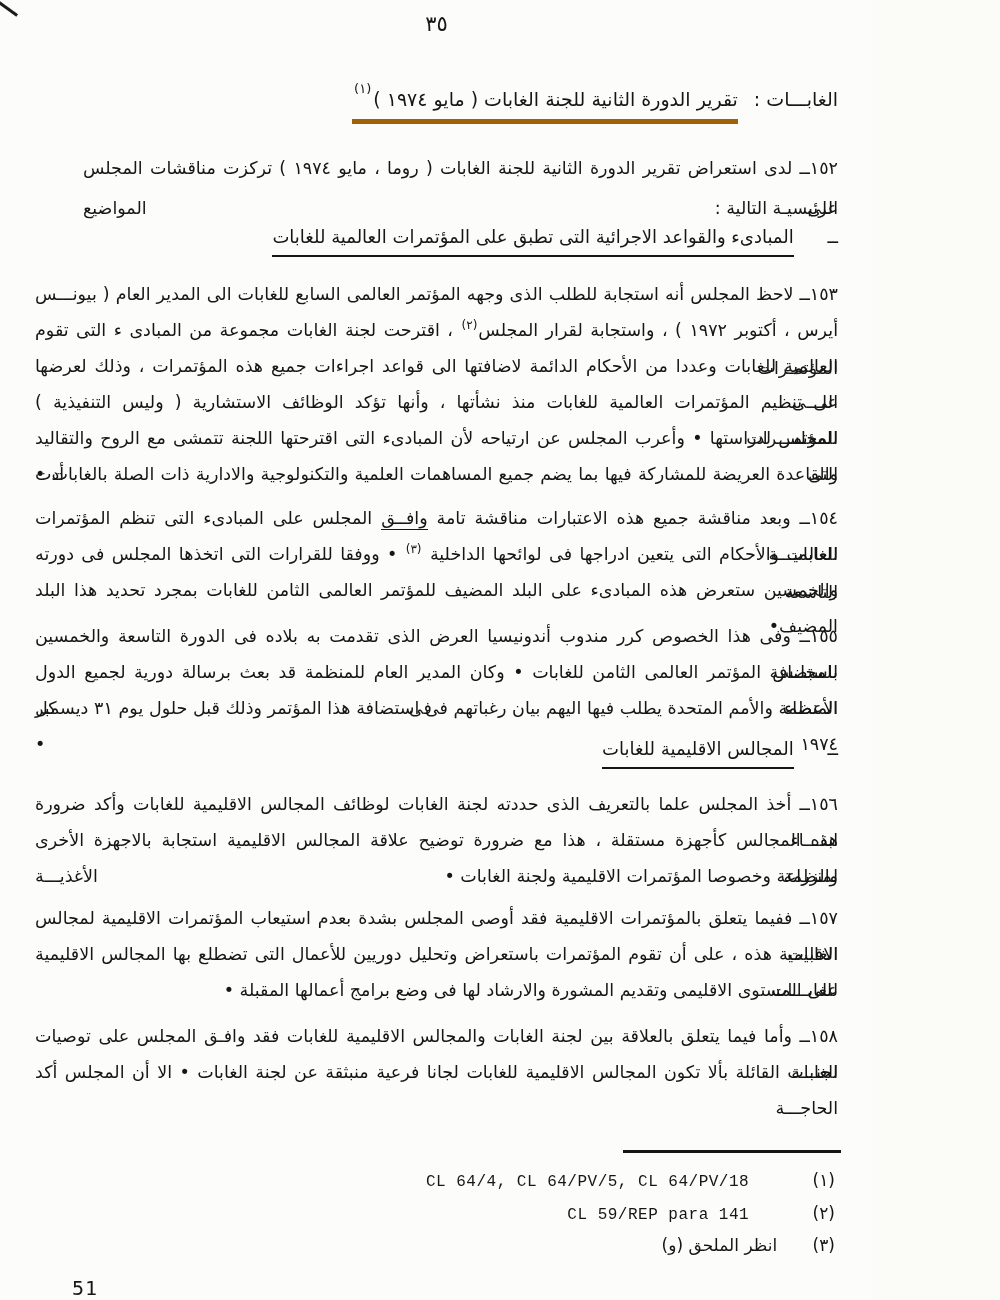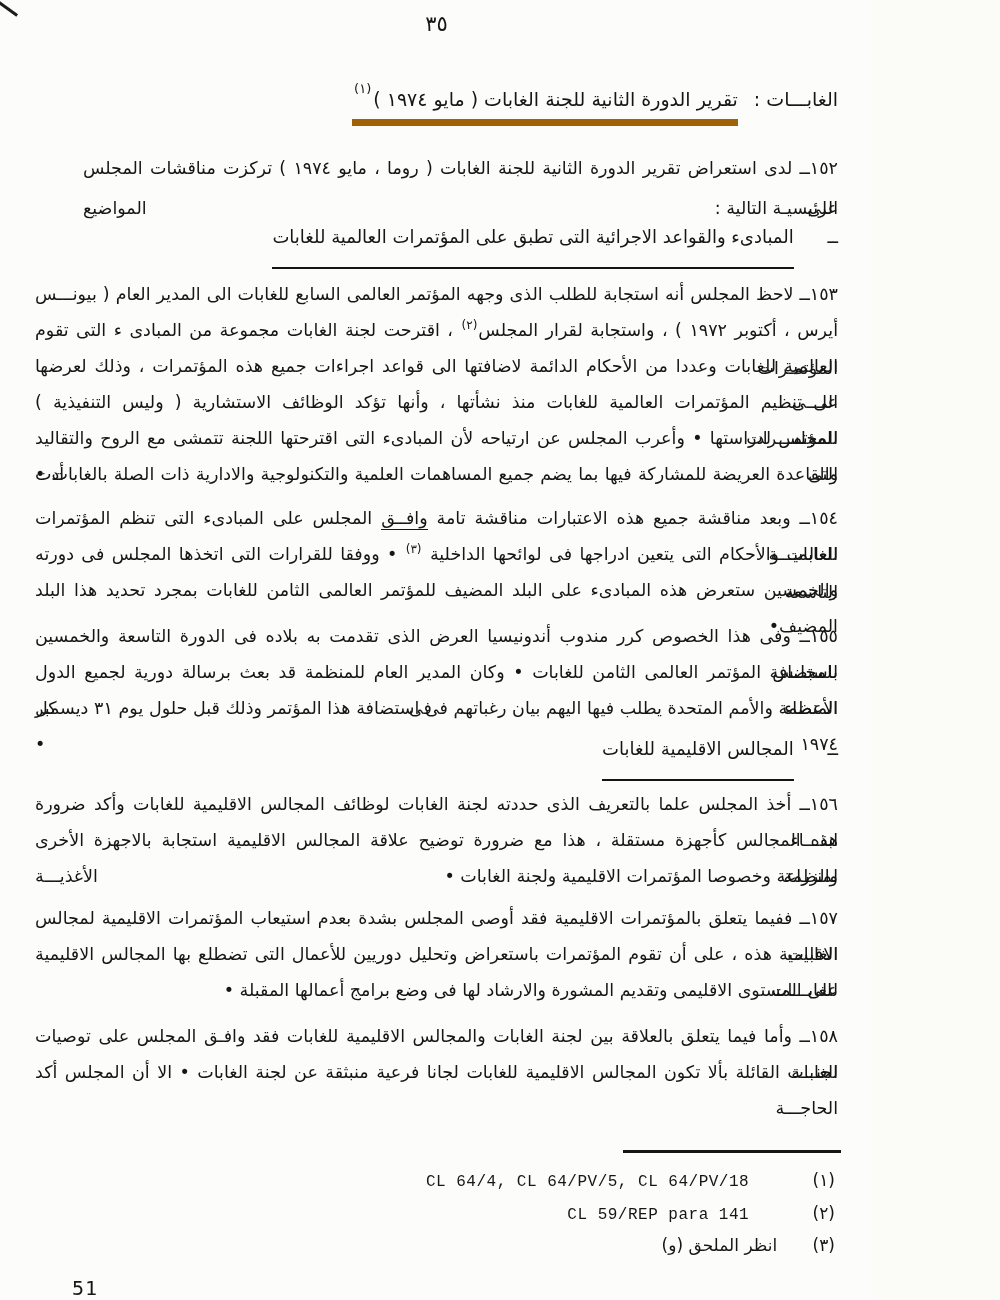--- a/index.html
+++ b/index.html
@@ -7,32 +7,32 @@
     position:relative;width:873px;height:1300px;background:#fcfcfa;
     font-family:"DejaVu Sans",sans-serif;color:#161616;direction:rtl;overflow:hidden;
   }
   .artifact{position:absolute;top:-1px;left:-3px;width:26px;height:3px;background:#1c1c1c;
     transform:rotate(36deg);transform-origin:left top;}
   .top-num{position:absolute;top:12px;left:0;right:0;text-align:center;
     font-size:21px;letter-spacing:2px;}
   .title-block{position:absolute;top:88px;right:35px;left:35px;text-align:right;
     font-size:19px;}
   .title-subject{padding-left:10px;}
-  .title-underlined{border-bottom:7px solid #a16207;padding-bottom:9px;}
+  .title-underlined{border-bottom:5px solid #a16207;padding-bottom:9px;}
   .sup{display:inline-block;font-size:13px;position:relative;top:-13px;padding:0 2px;}
   .sup-small{display:inline-block;font-size:12px;position:relative;top:-7px;padding:0 1px;}
   .para{position:absolute;right:35px;left:35px;font-size:17.5px;}
   .para .line{display:block;text-align:justify;text-align-last:justify;
     height:36px;line-height:36px;white-space:normal;}
   .para.pitch40 .line{height:40px;line-height:40px;margin-left:48px;}
   .para .line.natural{text-align:right;text-align-last:right;}
   .heading{position:absolute;right:35px;left:35px;font-size:18px;text-align:right;}
   .heading .dash{display:inline-block;vertical-align:top;}
   .heading .h-text{display:inline-block;margin-right:28px;border-bottom:2.5px solid #151515;
-    padding-bottom:20px;}
+    padding-bottom:8px;}
   .uword{border-bottom:1.5px solid #151515;padding-bottom:1px;}
   .fnrule{position:absolute;top:1150px;right:32px;width:218px;height:3px;background:#151515;}
   .fnrow{position:absolute;right:38px;direction:rtl;font-size:17px;line-height:34px;}
   .fnmark{display:inline-block;margin-left:58px;}
   .fnmark.tight{margin-left:30px;}
   .fntext{display:inline-block;}
   .latin{direction:ltr;unicode-bidi:embed;font-family:"Liberation Mono","DejaVu Sans Mono",monospace;
     font-size:16px;letter-spacing:0.5px;}
   .bottom-num{position:absolute;left:72px;top:1276px;font-size:20px;
     font-family:"DejaVu Sans Mono",monospace;letter-spacing:1px;}

